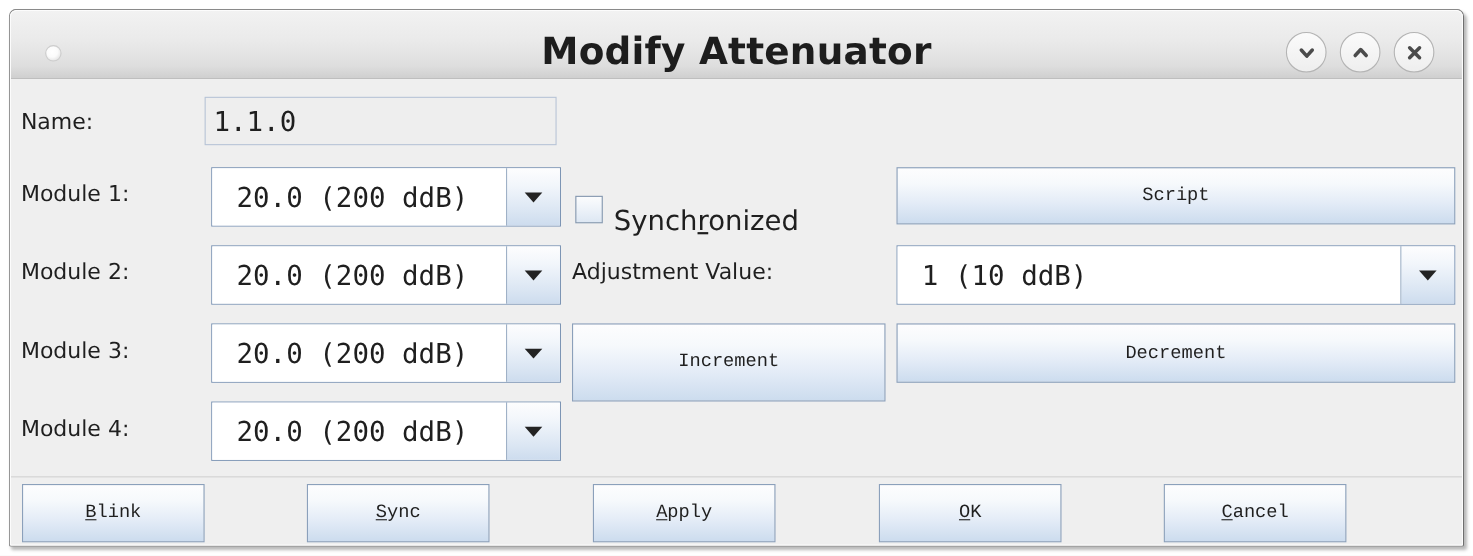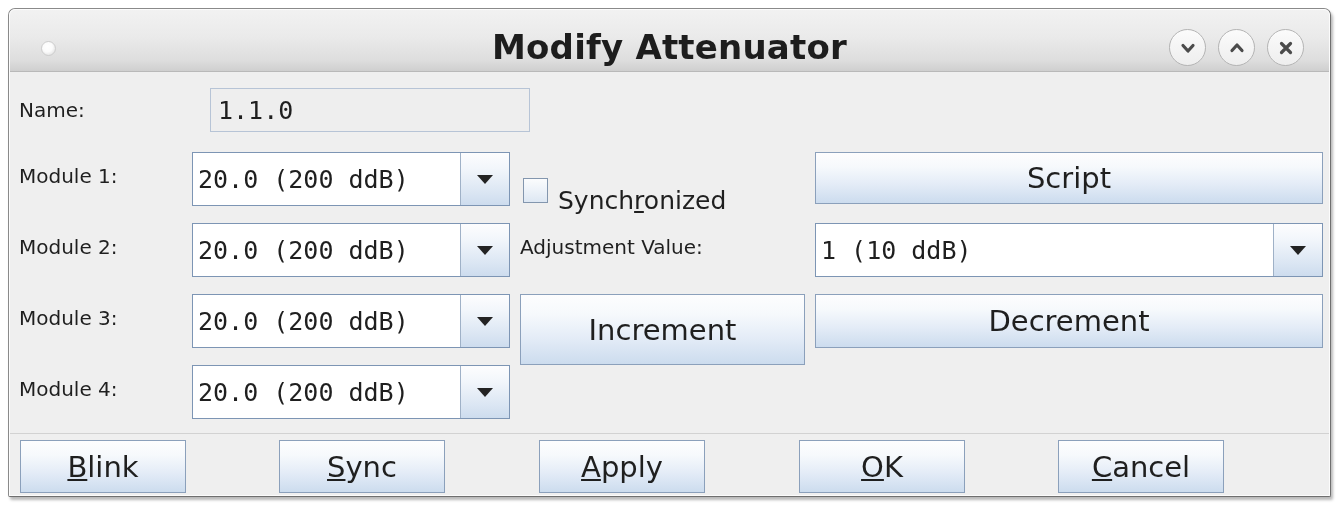--- a/index.html
+++ b/index.html
@@ -131,21 +131,21 @@
     cursor: pointer;
   }
   .combo .cval {
     flex: 1 1 auto;
     background: #ffffff;
     font-family: "DejaVu Sans Mono", monospace;
     font-size: 25px;
     color: #1f1f1f;
     display: flex;
     align-items: center;
-    padding-left: 5px;
+    padding-left: 22px;
     overflow: hidden;
     white-space: nowrap;
   }
   .combo .carrow {
     flex: 0 0 auto;
     width: 48px;
     border-left: 1px solid #9fb1c7;
     background: linear-gradient(to bottom, #fdfdfe 0%, #f2f6fb 30%, #dbe6f3 75%, #cddcee 100%);
     display: flex;
     align-items: center;
@@ -177,24 +177,25 @@
 
   
   .btn {
     position: absolute;
     box-sizing: border-box;
     border: 1px solid #8ba0bb;
     background: linear-gradient(to bottom, #fdfdfe 0%, #f6f9fc 28%, #e4ecf7 62%, #ccdcee 100%);
     display: flex;
     align-items: center;
     justify-content: center;
-    font-size: 29px;
+    font-size: 17px;
     color: #1f1f1f;
     cursor: pointer;
     white-space: nowrap;
+    font-family: Liberation Mono, monospace;
   }
 
   u { text-decoration: underline; text-underline-offset: 2px; }
 
   
   #bottombar {
     position: absolute;
     left: 0;
     right: 0;
     bottom: 0;
@@ -233,21 +234,21 @@
             <path d="M5.5 5.5 L14.5 14.5 M14.5 5.5 L5.5 14.5" fill="none" stroke="#4b4b4b" stroke-width="3.2" stroke-linecap="round"></path>
           </svg>
         </span>
       </div>
     </div>
   </div>
 
   <div id="content">
 
     <div class="lbl" style="left:10px; top:26px;">Name:</div>
-    <div class="textfield" style="left:177px; top:16px; width:320px; height:44px;margin-left:24px;">1.1.0</div>
+    <div class="textfield" style="left:177px; top:16px; width:320px; height:44px;">1.1.0</div>
 
     <div class="lbl" style="left:10px; top:92px;">Module 1:</div>
     <div class="combo" style="left:183px; top:80px; width:318px; height:54px;">
       <div class="cval">20.0 (200 ddB)</div>
       <div class="carrow">
         <svg width="26" height="26" viewBox="0 0 26 26">
             <path d="M5 9 L21 9 L13 18 Z" fill="#232323"></path>
           </svg>
       </div>
     </div>

